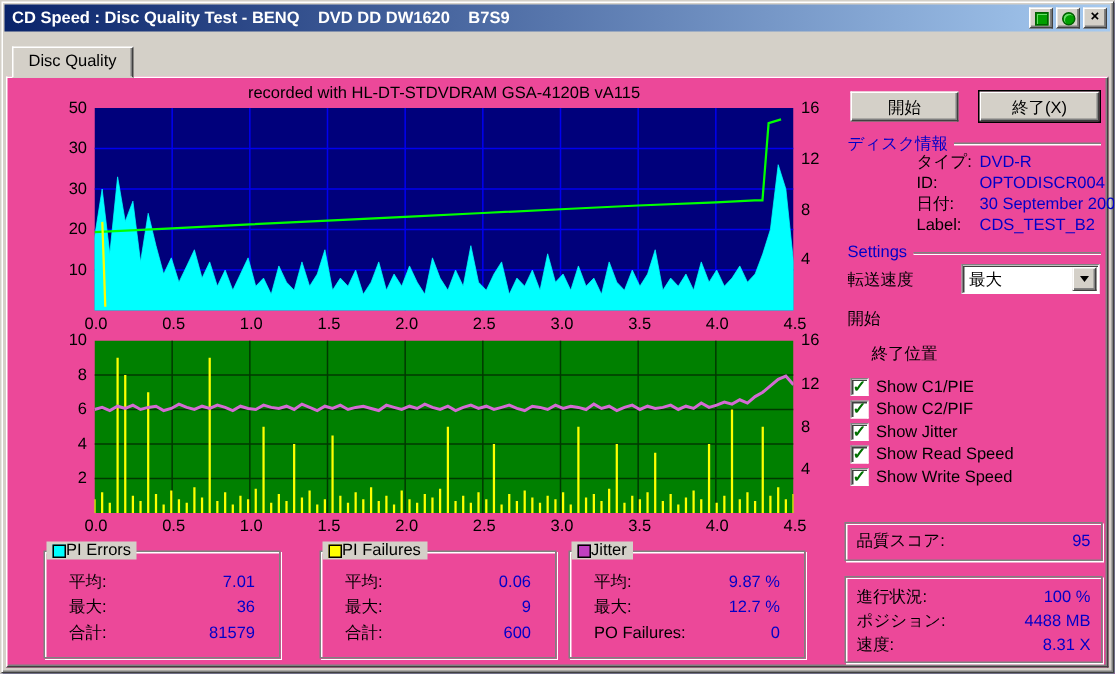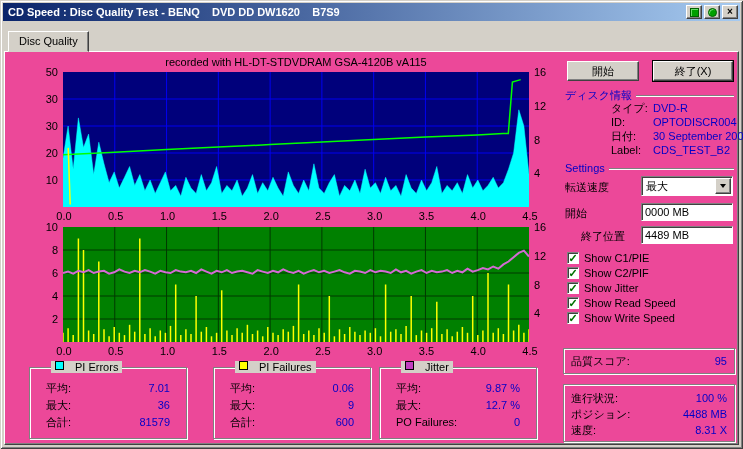--- a/index.html
+++ b/index.html
@@ -23,21 +23,21 @@
   .tab{position:absolute;left:8px;top:31px;height:21px;z-index:3;background:#D4D0C8;
     border:1px solid;border-color:#FFFFFF #404040 #D4D0C8 #FFFFFF;
     box-shadow:inset -1px 0 0 #808080;padding:3px 10px 0 10px;font-size:11px;}
   .tabpage{position:absolute;left:4px;top:51px;width:735px;height:394px;background:#ec4899;
     border:1px solid;border-color:#FFFFFF #404040 #404040 #FFFFFF;
     box-shadow:inset -1px -1px 0 #808080;}
   .chart-title{position:absolute;left:58px;top:4px;width:466px;text-align:center;font-size:11px;}
   .tick{position:absolute;font-size:11px;color:#000;}
   
   .groupbox{position:absolute;border:1px solid #808080;box-shadow:1px 1px 0 #FFFFFF, inset 1px 1px 0 #FFFFFF;}
-  .gb-title{position:absolute;top:-7px;left:21px;background:#D4D0C8;padding:0 4px;display:flex;gap:11px;font-size:11px;}
+  .gb-title{position:absolute;top:-7px;left:1px;background:#D4D0C8;padding:0 4px;display:flex;align-items:center;gap:0;font-size:11px;}
   .swatch{width:9px;height:9px;border:1px solid #000;display:inline-block;}
   .srow{display:flex;justify-content:space-between;height:17px;line-height:17px;padding:0 16px;}
   .blue{color:#0000C8;}
   
   .rightpanel{position:absolute;left:556px;top:2px;width:177px;height:390px;}
   .btn{position:absolute;background:#D4D0C8;border:1px solid;cursor:default;
     border-color:#FFFFFF #404040 #404040 #FFFFFF;box-shadow:inset -1px -1px 0 #808080;
     font-size:11px;text-align:center;padding:0;}
   .btn.default{outline:1px solid #000;}
   .sect{position:absolute;left:4px;width:169px;display:flex;align-items:center;}
@@ -178,24 +178,22 @@
 
       <span class="flabel" style="top:126px;text-align:right;">転送速度</span>
       <div class="combo" style="left:80px;top:122px;">
         <span class="combo-text">最大</span>
         <span class="combo-btn">
             <span class="arrow-down"></span>
           </span>
       </div>
 
       <span class="flabel" style="top:152px;">開始</span>
-      <input class="tbox" style="left: 80px; top: 149px;" value="0000 MB">
 
       <span class="flabel" style="top:175px;margin-left:16px;">終了位置</span>
-      <input class="tbox" style="left: 80px; top: 172px;" value="4489 MB">
 
       <div class="chk" style="top:197px;">
           <span class="cbox">✓</span>
           <span>Show C1/PIE</span>
         </div>
       <div class="chk" style="top:212px;">
           <span class="cbox">✓</span>
           <span>Show C2/PIF</span>
         </div>
       <div class="chk" style="top:227px;">

